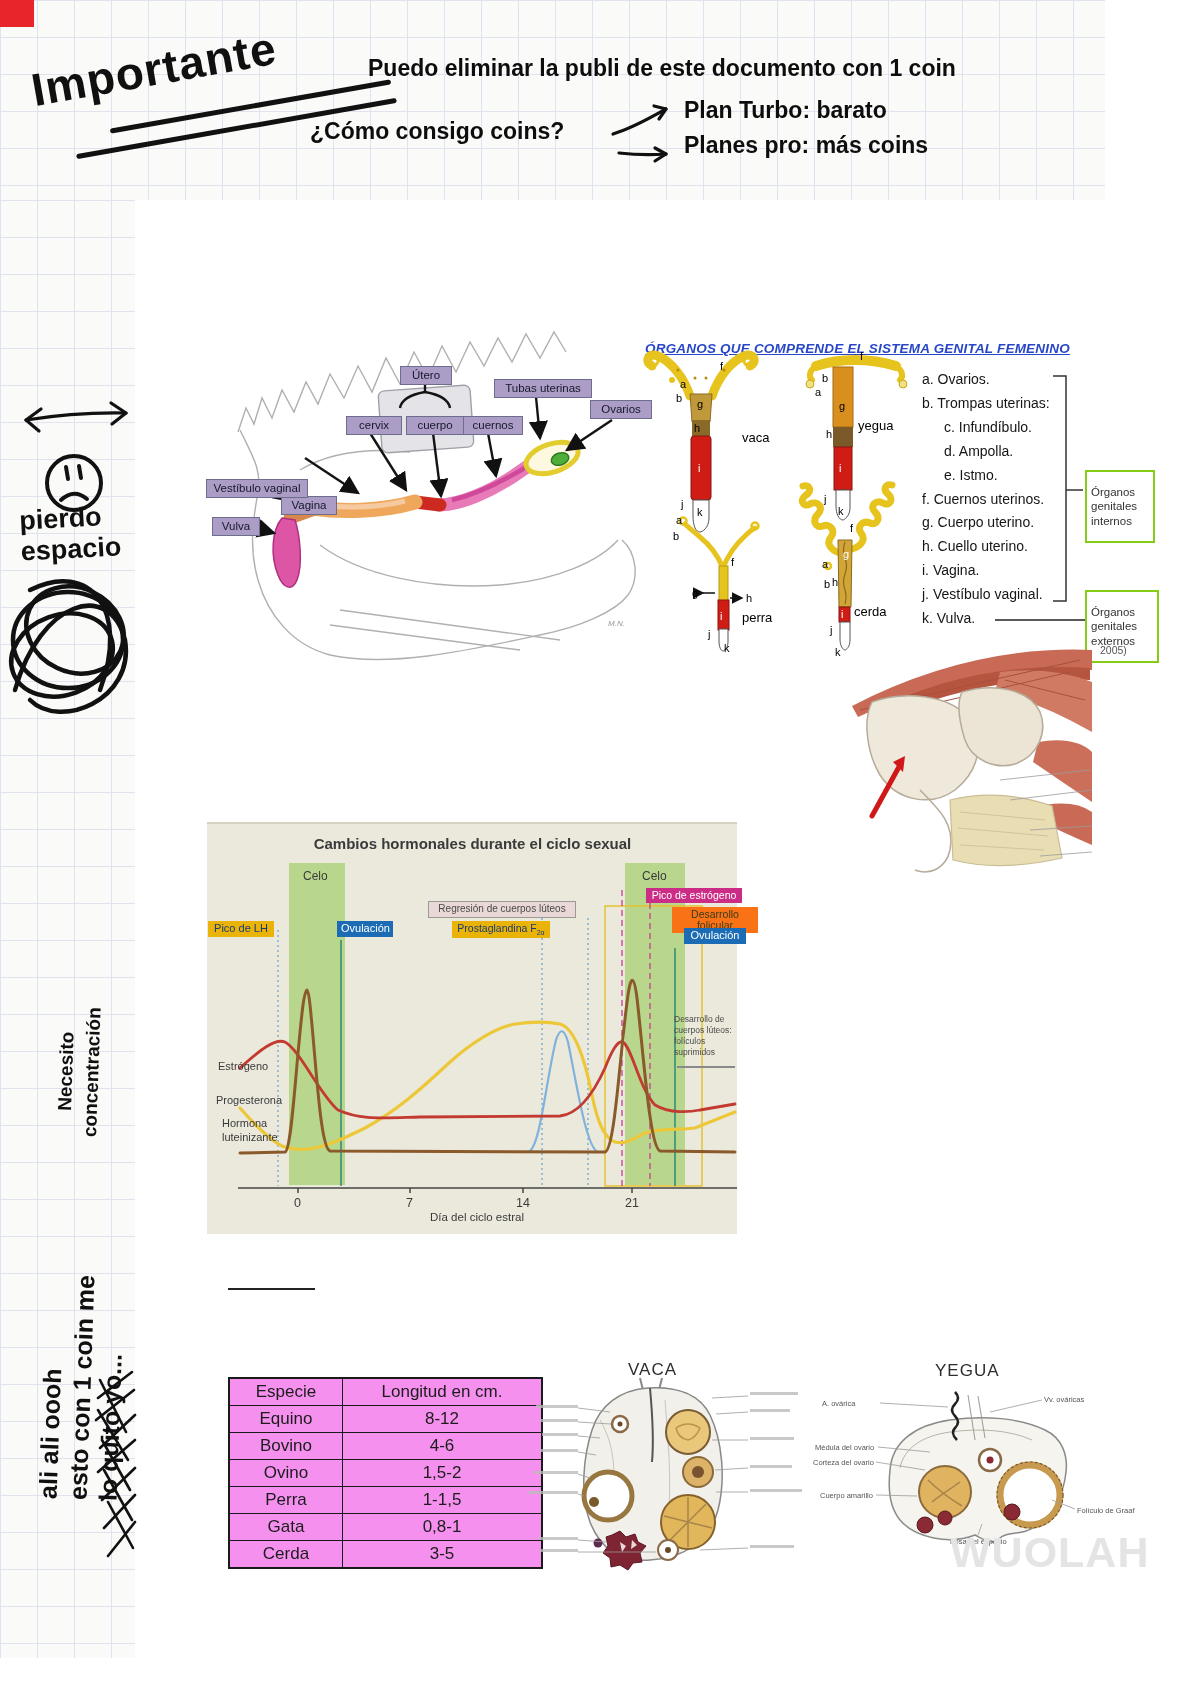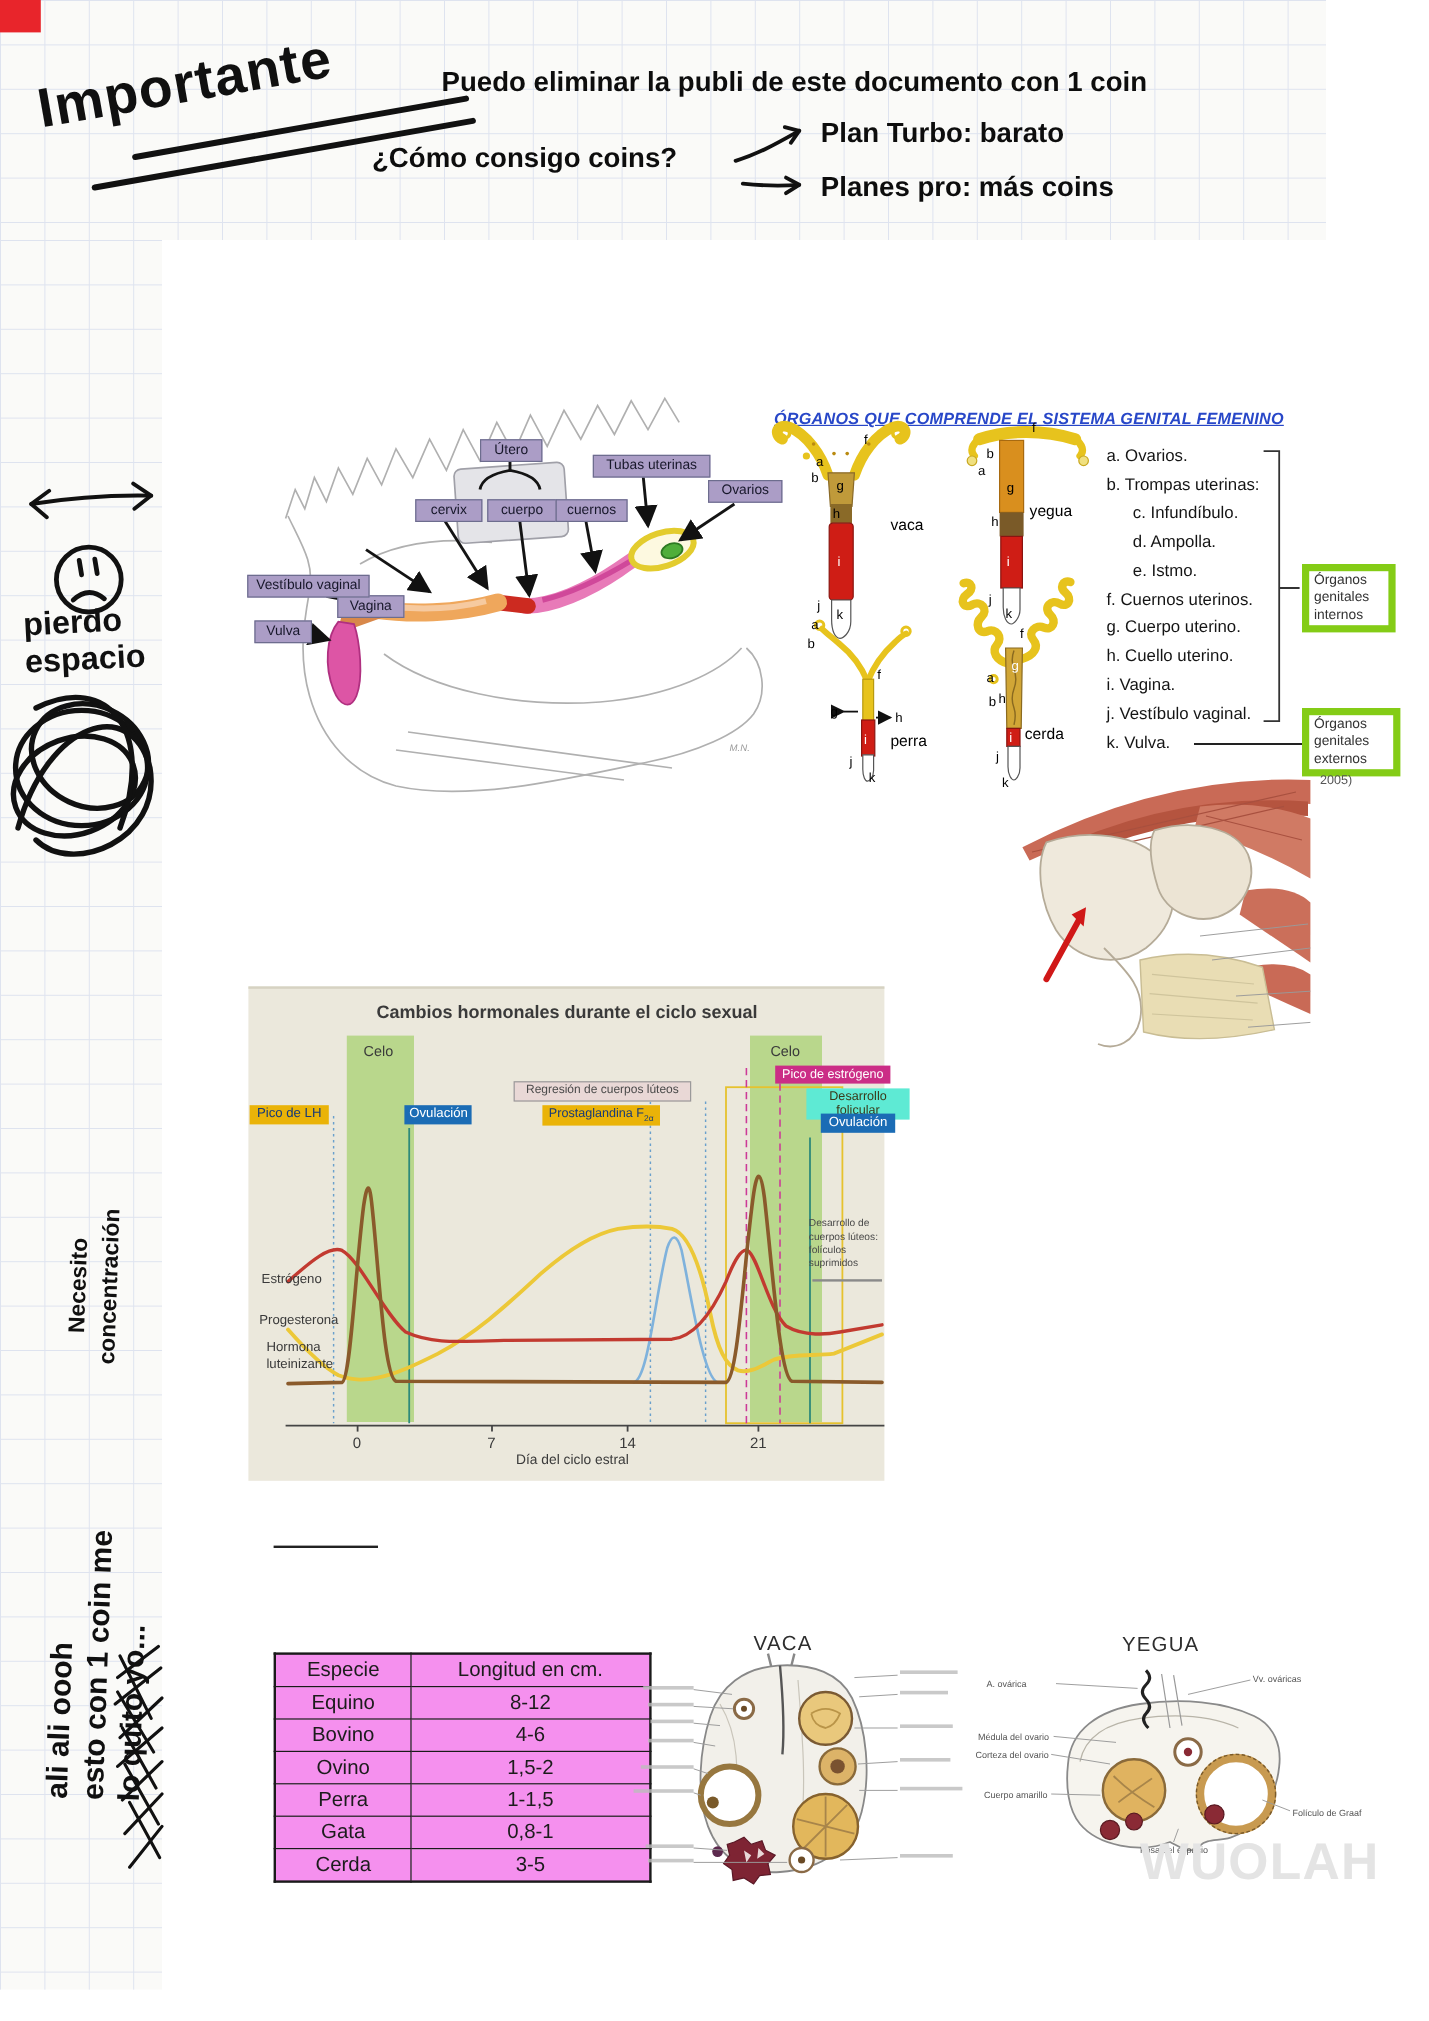--- a/index.html
+++ b/index.html
@@ -29,32 +29,32 @@
   .note-ali{left:-72px;top:1100px;width:310px;font-size:25px;line-height:1.2;text-align:left;}
   .wuolah-side{left:-5px;top:1527px;width:150px;font-size:26px;font-weight:900;letter-spacing:.5px;transform:rotate(-90deg);text-align:center;color:#0a0a0a;}
   
   .plabel{background:#ab9dc6;border:1px solid #6d6d8e;color:#17172a;font-size:11.5px;
           text-align:center;padding:2px 3px;line-height:1.1;}
   
   .organos-title{left:645px;top:341px;width:510px;font-size:13.5px;font-weight:bold;font-style:italic;
     color:#2847c8;text-decoration:underline;letter-spacing:.2px;}
   .organ-list{left:922px;top:368px;width:160px;font-size:14px;color:#151515;line-height:23.9px;}
   .organ-list .ind{padding-left:22px;}
-  .obox{background:#fff;border:6px solid #84cc16;color:#333;font-size:11.5px;line-height:1.25;padding:1px 4px;}
+  .obox{background:#fff;border:2px solid #84cc16;color:#333;font-size:11.5px;line-height:1.25;padding:13px 4px;}
   .year-note{left:1100px;top:644px;font-size:10.5px;color:#555;}
   
   .chart-bg{left:207px;top:822px;width:530px;height:410px;background:#ebe8dc;border-top:2px solid #d6d2c2;}
   .chart-title{left:300px;top:835px;width:345px;text-align:center;font-size:15px;color:#3a3a3a;font-weight:bold;}
   .celo{font-size:12px;color:#3a3a3a;}
   .clabel{font-size:10.5px;padding:2px 4px;line-height:1.05;text-align:center;}
   .lh-blue{background:#eab308;color:#173a78;}
   .dk-blue{background:#1b6cb5;color:#fff;}
   .regresion{background:#e9d8d6;border:1px solid #9a9a9a;color:#4a4a4a;}
   .magenta{background:#cb2d86;color:#fff;}
-  .yellow{background:#5eead4;color:#3a3a1a;}
+  .yellow{background:#f97316;color:#3a3a1a;}
   .curve-label{font-size:11px;color:#3a3a3a;}
   .annot{left:674px;top:1014px;width:68px;font-size:8.5px;line-height:1.3;color:#4a4a4a;}
   .annot-line{left:677px;top:1066px;width:58px;height:2px;background:#8a8a8a;}
   .tick{font-size:12.5px;color:#3a3a3a;}
   .xlabel{left:402px;top:1211px;width:150px;text-align:center;font-size:11.5px;color:#3a3a3a;}
   
   .ptable{left:228px;top:1377px;border-collapse:collapse;}
   .ptable td,.ptable th{background:#f590ee;border:1.5px solid #1a1a1a;font-size:17px;font-weight:normal;
     color:#1c1c1c;text-align:center;height:26px;padding:0 6px;}
   .ptable{border:2.5px solid #1a1a1a;}
@@ -82,21 +82,21 @@
     <div class="abs b-question">¿Cómo consigo coins?</div>
     <svg style="left:595px;top:90px;" width="100" height="80" viewBox="595 90 100 80">
       <g stroke="#111" stroke-width="3.2" fill="none" stroke-linecap="round">
         <path d="M613,134 C633,128 650,118 666,109"></path>
         <path d="M666,109 L654,106 M666,109 L659,119"></path>
         <path d="M619,153 C637,155 652,155 666,154"></path>
         <path d="M666,154 L655,148 M666,154 L655,161"></path>
       </g>
     </svg>
     <div class="abs b-opt" style="left:684px;top:97px;">Plan Turbo: barato</div>
-    <div class="abs b-opt" style="left:684px;top:142px;">Planes pro: más coins</div>
+    <div class="abs b-opt" style="left:684px;top:132px;">Planes pro: más coins</div>
   </div>
 
   <div class="abs sidebar graph">
     <div class="abs note-pierdo hand pre" style="position:absolute;">pierdo
 espacio</div>
     <svg style="left:0;top:0;" width="135" height="1458" viewBox="0 200 135 1458">
       <g stroke="#111" stroke-width="3.2" fill="none" stroke-linecap="round">
         <path d="M26,420 Q76,412 126,413"></path>
         <path d="M26,420 L41,409 M26,420 L39,431"></path>
         <path d="M126,413 L111,403 M126,413 L112,424"></path>

